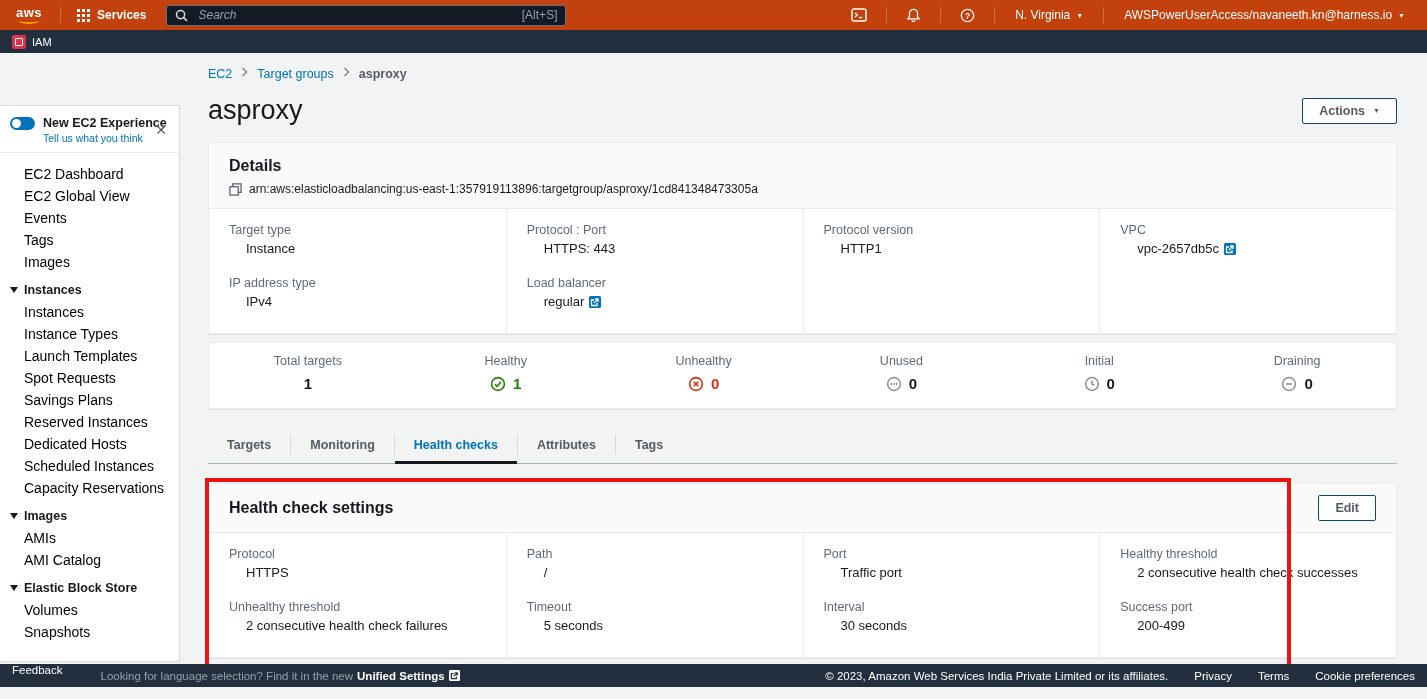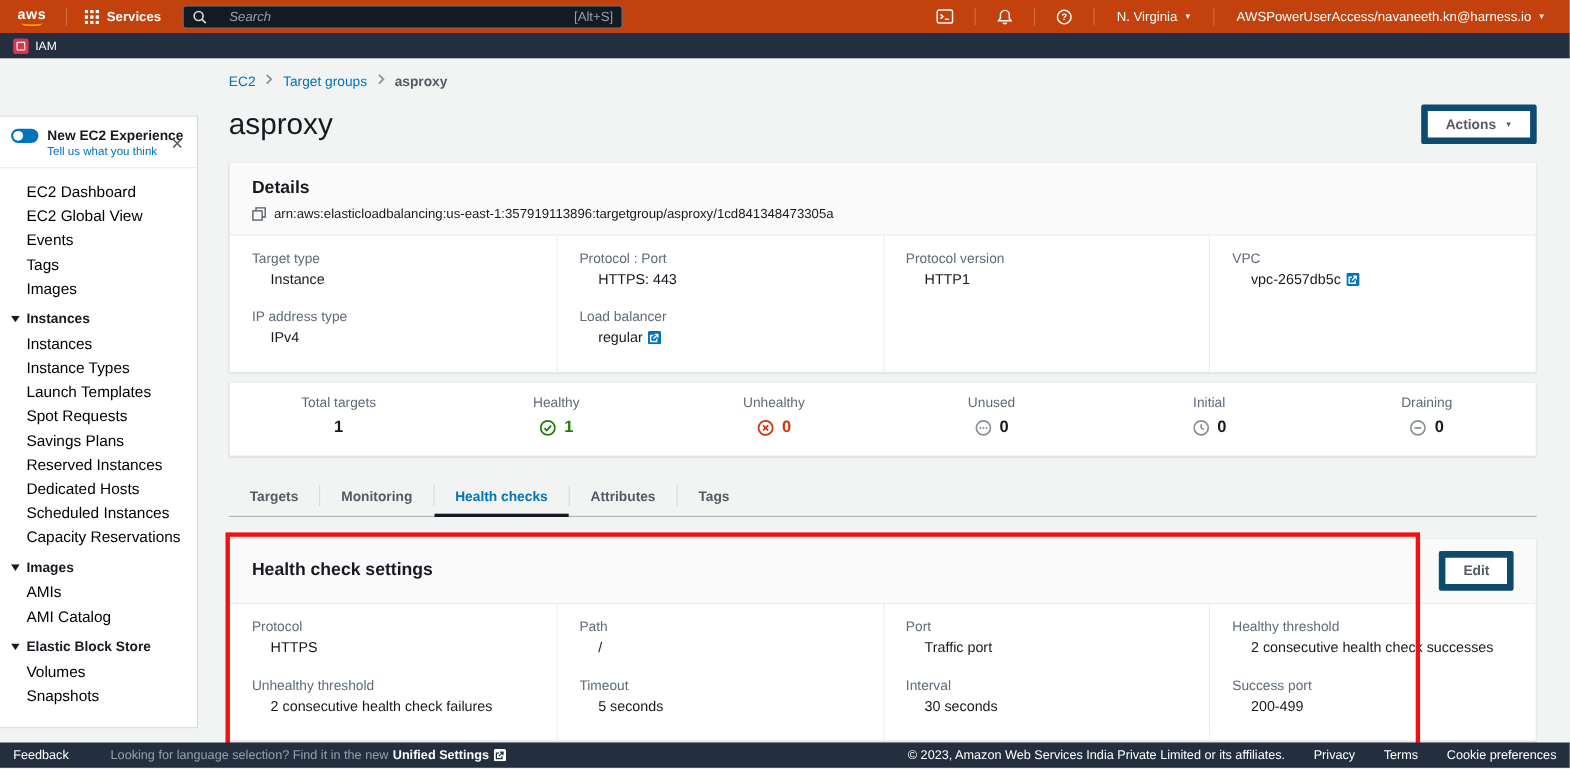--- a/index.html
+++ b/index.html
@@ -5,21 +5,21 @@
   * { margin:0; padding:0; box-sizing:border-box; }
   html,body { width:1427px; height:699px; overflow:hidden; font-family:"Liberation Sans", sans-serif; background:#f2f3f3; }
 
   
   .topbar { position:absolute; top:0; left:0; width:1427px; height:30px; background:#c2410c; display:flex; align-items:center; padding:0 10px; z-index:20; }
   .aws-logo { display:flex; flex-direction:column; align-items:center; margin:0 10px 0 6px; cursor:pointer; }
   .aws-logo .aws-text { color:#fff; font-weight:bold; font-size:13px; line-height:11px; letter-spacing:.5px; }
   .aws-logo .smile { width:20px; height:6px; border-bottom:2px solid #ff9900; border-radius:0 0 55% 55%; }
   .tb-divider { width:1px; height:16px; background:rgba(255,255,255,.25); margin:0 8px; }
   .services { display:flex; align-items:center; gap:7px; color:#fff; font-size:12px; font-weight:bold; padding:0 8px; cursor:pointer; }
-  .searchbox { display:flex; align-items:center; width:400px; height:21px; margin-left:12px; background:#141a24; border:1px solid #697078; border-radius:3px; padding:0 8px; gap:20px; }
+  .searchbox { display:flex; align-items:center; width:400px; height:21px; margin-left:12px; background:#141a24; border:1px solid #697078; border-radius:3px; padding:0 8px; gap:10px; }
   .searchbox input { flex:1; background:transparent; border:none; outline:none; color:#d5dbdb; font-size:12px; font-style:italic; font-family:"Liberation Sans",sans-serif; }
   .searchbox input::placeholder { color:#95a0ab; }
   .searchbox .shortcut { color:#95a0ab; font-size:12px; }
   .tb-right { margin-left:auto; display:flex; align-items:center; }
   .tb-icon { padding:0 11px; display:flex; align-items:center; cursor:pointer; }
   .tb-menu { display:flex; align-items:center; gap:6px; color:#fff; font-size:12px; padding:0 12px; cursor:pointer; white-space:nowrap; }
   .caret { font-size:7px; color:#fff; }
 
   
   .favbar { position:absolute; top:30px; left:0; width:1427px; height:23px; background:#232f3e; display:flex; align-items:center; padding:0 12px; z-index:20; }
@@ -41,21 +41,21 @@
   .nav-item { font-size:14px; color:#000000; padding:4px 0 4px 24px; line-height:14px; cursor:pointer; white-space:nowrap; }
   .nav-header { display:flex; align-items:center; gap:6px; padding:10px 0 4px 10px; font-size:12.5px; font-weight:bold; color:#16191f; cursor:pointer; }
 
   
   .main { position:absolute; top:53px; left:180px; right:0; bottom:23px; background:#f2f3f3; padding:14px 30px 0 28px; overflow:hidden; }
   .breadcrumb { display:flex; align-items:flex-start; gap:9px; font-size:12.5px; }
   .bc-link { color:#0073bb; cursor:pointer; }
   .bc-current { color:#545b64; font-weight:bold; }
   .title-row { display:flex; align-items:center; justify-content:space-between; margin-top:14px; }
   .page-title { font-size:27px; font-weight:400; color:#16191f; }
-  .btn { display:inline-flex; align-items:center; gap:8px; background:#fff; border:6px solid #0c4a6e; border-radius:2px; color:#545b64; font-size:12.5px; font-weight:bold; padding:5px 16px; cursor:pointer; }
+  .btn { display:inline-flex; align-items:center; gap:8px; background:#fff; border:1px solid #0c4a6e; border-radius:2px; color:#545b64; font-size:12.5px; font-weight:bold; padding:5px 16px; cursor:pointer; }
   .btn .caret { color:#545b64; }
 
   .card { background:#fff; border:1px solid #eaeded; border-radius:2px; box-shadow:0 1px 1px 0 rgba(0,28,36,.08); }
   .card-head { background:#fafafa; border-bottom:1px solid #eaeded; }
 
   .details-card { margin-top:16px; }
   .details-head { padding:14px 20px 12px 20px; }
   .details-title { font-size:16px; font-weight:bold; color:#16191f; margin-bottom:7px; }
   .arn-row { display:flex; align-items:center; gap:7px; font-size:12px; color:#16191f; }
   .dgrid { display:grid; grid-template-columns:1fr 1fr 1fr 1fr; }
@@ -78,21 +78,21 @@
   .tab.active { color:#0073bb; }
   .tab.active:after { content:""; position:absolute; left:0; right:0; bottom:-1px; height:3px; background:#16191f; }
   .tab-sep { width:1px; background:#d5dbdb; margin:3px 0 9px 0; }
 
   .hc-wrap { position:relative; margin-top:19px; }
   .red-highlight { position:absolute; top:-5px; left:-3px; width:1086px; height:calc(100% + 15px); border:4px solid #ee1212; z-index:6; pointer-events:none; }
   .hc-head { display:flex; align-items:center; justify-content:space-between; padding:11px 20px; }
   .hc-title { font-size:16px; font-weight:bold; color:#16191f; }
 
   
-  .footer { position:absolute; bottom:1px; left:0; width:1427px; height:23px; background:#232f3e; display:flex; align-items:center; font-size:11.5px; z-index:20; padding:0 12px; }
+  .footer { position:absolute; bottom:12px; left:0; width:1427px; height:23px; background:#232f3e; display:flex; font-size:11.5px; z-index:20; padding:0 12px; }
   .ft-feedback { color:#fff; cursor:pointer; }
   .ft-msg { color:#95a0ab; margin-left:38px; display:flex; align-items:center; gap:4px; }
   .ft-strong { color:#fff; font-weight:bold; cursor:pointer; }
   .ft-right { margin-left:auto; display:flex; align-items:center; gap:26px; color:#fff; }
   .ft-link { cursor:pointer; }
 </style>
 </head>
 <body>
 
 <div class="topbar">

